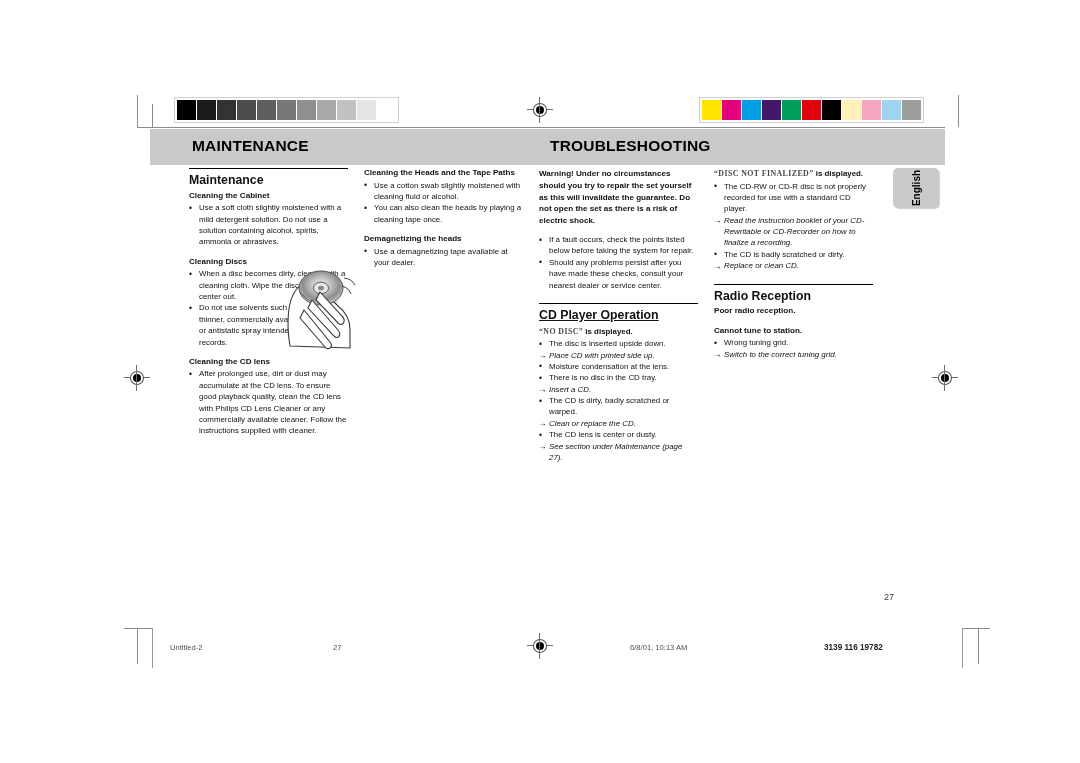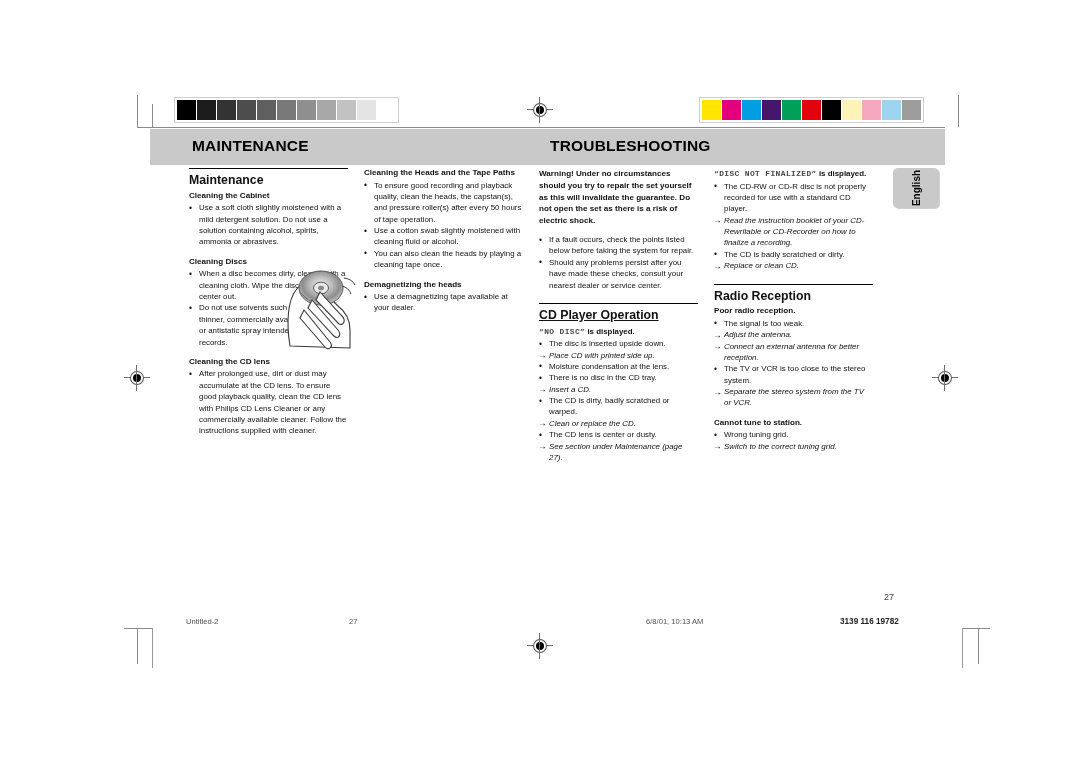--- a/index.html
+++ b/index.html
@@ -99,37 +99,37 @@
   }
   ul.items li.bullet::before {
     content: "\2022"; position: absolute; left: 0; top: -0.5px; font-size: 8.5px;
   }
   ul.items li.arrow::before {
     content: "\2192"; position: absolute; left: -1px; top: -0.5px; font-size: 8.5px;
   }
   ul.items li.arrow { font-style: italic; }
   ul.items li.gap { margin-bottom: 6px; }
 
-  .lcd { font-family: Liberation Mono, monospace; letter-spacing: .4px; color: #4a4a4a; text-align: center; }
+  .lcd { font-family: Liberation Serif, serif; letter-spacing: .4px; color: #4a4a4a; text-align: center; }
 
   
   .cd-illus {
     position: absolute; right: 4px; top: 92px;
     width: 80px; height: 92px;
   }
 
   
   .folio {
     position: absolute; left: 884px; top: 592px;
     font-size: 9px; color: #3a3a3a;
   }
 
   
   .foot {
-    position: absolute; top: 617px; font-size: 7.6px; color: #4f4f4f; margin-left: 16px;
+    position: absolute; top: 643px; font-size: 7.6px; color: #4f4f4f;
   }
   .foot.fname { left: 170px; }
   .foot.fpage { left: 333px; }
   .foot.fdate { left: 630px; }
   .foot.fcode { left: 824px; font-weight: bold; font-size: 8.2px; color: #222; }
 
   .foot-rule-l { position: absolute; left: 152px; top: 628px; width: 1px; height: 40px; background: #9a9a9a; }
   .foot-rule-r { position: absolute; left: 962px; top: 628px; width: 1px; height: 40px; background: #9a9a9a; }
 </style>
 </head>
@@ -238,21 +238,20 @@
           <path d="M62 26 q7 2 9 8" fill="none" stroke="#3a3a3a" stroke-width="1"></path>
           <path d="M64 18 q8 1 11 7" fill="none" stroke="#3a3a3a" stroke-width="1"></path>
         </svg>
       </div>
     </div>
 
     <div class="col">
       <div id="c1-blocks">
           <h3 class="sub first">Cleaning the Heads and the Tape Paths</h3>
           <ul class="items">
-            <li class="items-li bullet">To ensure good recording and playback quality, clean the heads, the capstan(s), and pressure roller(s) after every 50 hours of tape operation.</li>
             <li class="items-li bullet">Use a cotton swab slightly moistened with cleaning fluid or alcohol.</li>
             <li class="items-li bullet gap">You can also clean the heads by playing a cleaning tape once.</li>
           </ul>
           <h3 class="sub">Demagnetizing the heads</h3>
           <ul class="items">
             <li class="items-li bullet gap">Use a demagnetizing tape available at your dealer.</li>
           </ul>
         </div>
     </div>
 
@@ -285,27 +284,20 @@
           <ul class="items">
             <li class="items-li bullet">The CD-RW or CD-R disc is not properly recorded for use with a standard CD player.</li>
             <li class="items-li arrow">Read the instruction booklet of your CD-Rewritable or CD-Recorder on how to finalize a recording.</li>
             <li class="items-li bullet">The CD is badly scratched or dirty.</li>
             <li class="items-li arrow gap">Replace or clean CD.</li>
           </ul>
         </div>
       <h2 class="sec-title" style="margin-top:12px;">Radio Reception</h2>
       <div id="c3-blocks2">
           <h3 class="sub first">Poor radio reception.</h3>
-          <ul class="items">
-            <li class="items-li bullet">The signal is too weak.</li>
-            <li class="items-li arrow">Adjust the antenna.</li>
-            <li class="items-li arrow">Connect an external antenna for better reception.</li>
-            <li class="items-li bullet">The TV or VCR is too close to the stereo system.</li>
-            <li class="items-li arrow gap">Separate the stereo system from the TV or VCR.</li>
-          </ul>
           <h3 class="sub">Cannot tune to station.</h3>
           <ul class="items">
             <li class="items-li bullet">Wrong tuning grid.</li>
             <li class="items-li arrow gap">Switch to the correct tuning grid.</li>
           </ul>
         </div>
     </div>
   </div>
 
   <div class="folio">27</div>

